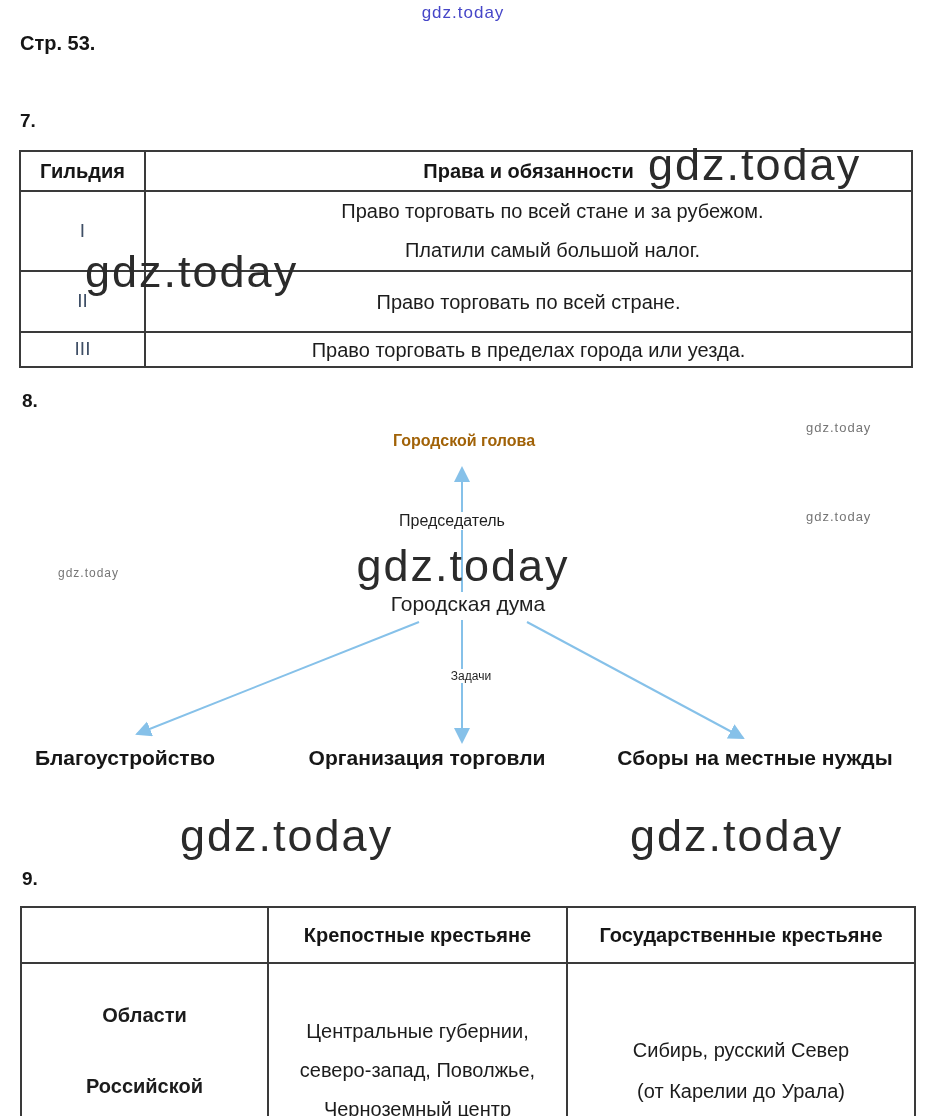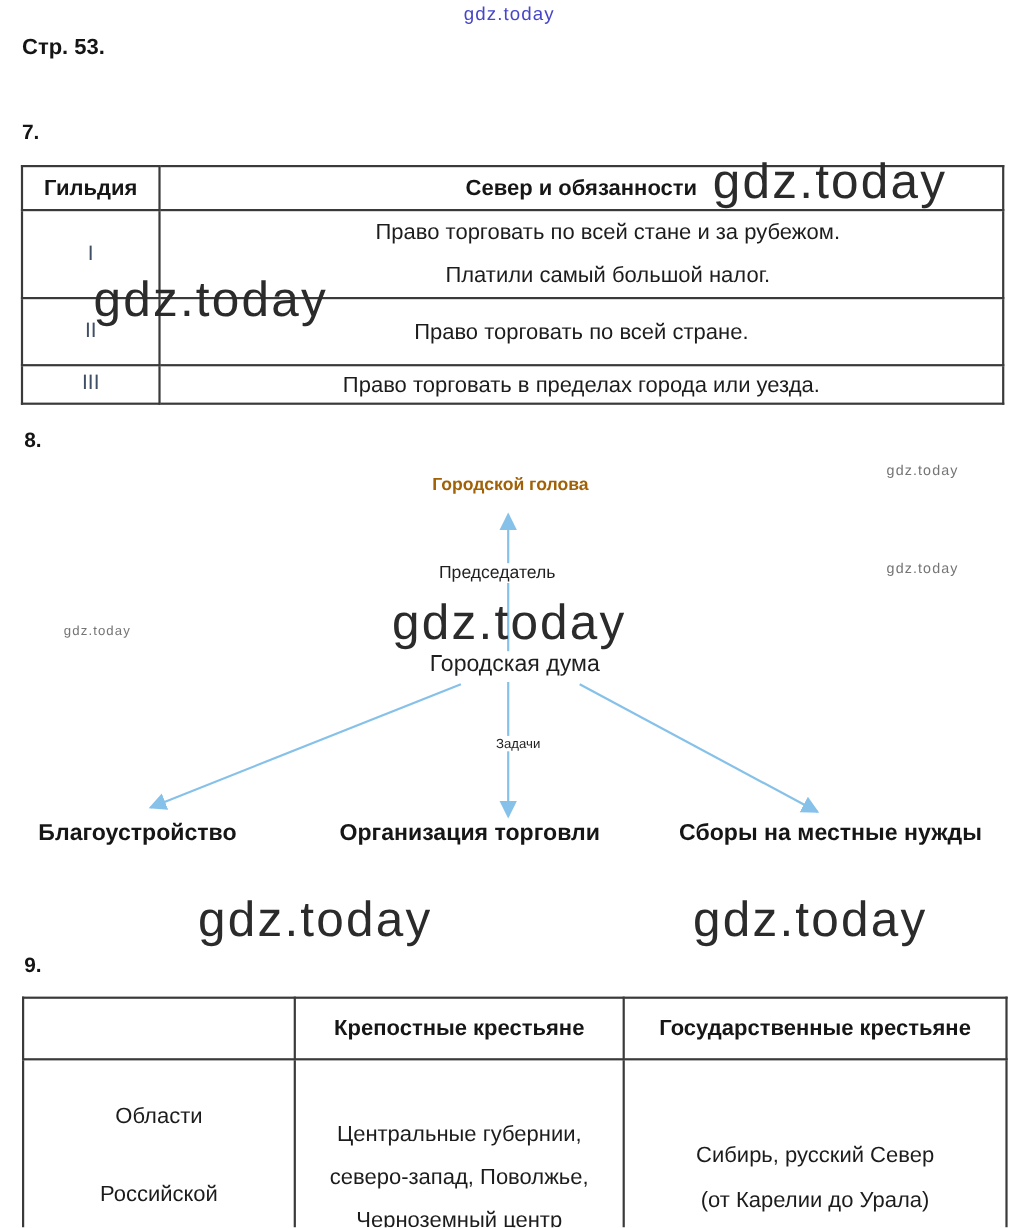--- a/index.html
+++ b/index.html
@@ -28,21 +28,21 @@
   .t7{top:150px;left:19px;}
   .t7 .guild-col{width:123px;margin-top:20px;}
   .t7 .rights-col{width:765px;}
   .th-cell{font-weight:bold;color:#161616;}
   .guild-num{color:#3f4f66;font-size:19px;}
   .two-line div{line-height:39px;padding-left:48px;}
   .t9{top:906px;left:20px;}
   .t9 .c1{width:245px;}
   .t9 .c2{width:297px;}
   .t9 .c3{width:346px;}
-  .lbl-lines div{line-height:39px;font-weight:normal;margin-top:32px;}
+  .lbl-lines div{line-height:39px;font-weight:bold;margin-top:32px;}
   .serf-lines div{line-height:39px;}
   .state-lines div{line-height:41px;}
 
   
   #wires{position:absolute;top:0;left:0;z-index:1;pointer-events:none;}
   .diag-label{z-index:3;background:#ffffff;padding:0 5px;}
   .d-head{top:432px;left:464px;font-size:16px;font-weight:bold;color:#a16207;}
   .d-chair{top:512px;left:452px;font-size:16px;}
   .d-duma{top:592px;left:468px;font-size:21px;}
   .d-tasks{top:669px;left:471px;font-size:12px;}
@@ -56,21 +56,21 @@
   <div class="abs wm wm-top centerx nowrap">gdz.today</div>
 
   <div class="abs page-label">Стр. 53.</div>
 
   <div class="abs sec-num" style="top:110px;left:20px;">7.</div>
 
   <table class="abs t7">
     <tbody>
         <tr style="height:40px;">
       <td class="guild-col th-cell">Гильдия</td>
-      <td class="rights-col th-cell">Север и обязанности</td>
+      <td class="rights-col th-cell">Права и обязанности</td>
     </tr>
     <tr style="height:78px;">
       <td class="guild-num">I</td>
       <td class="two-line">
         <div>Право торговать по всей стане и за рубежом.</div>
         <div>Платили самый большой налог.</div>
       </td>
     </tr>
     <tr style="height:61px;">
       <td class="guild-num">II</td>

